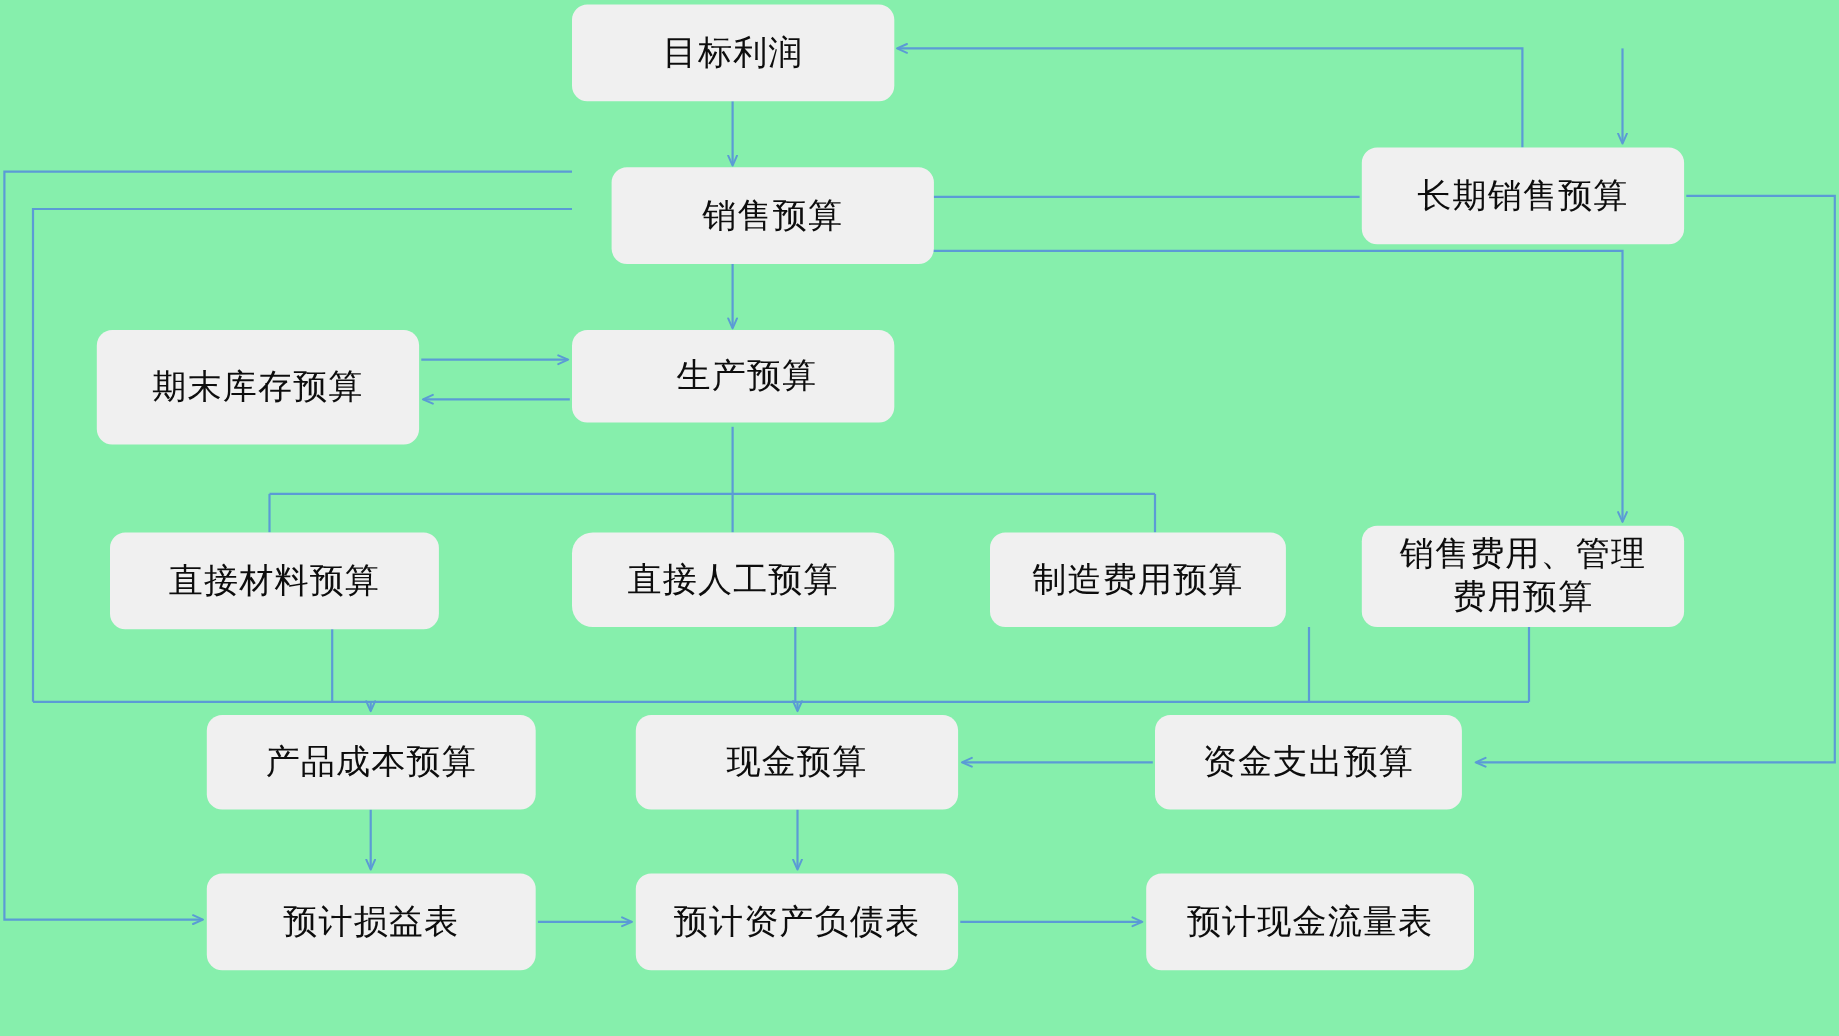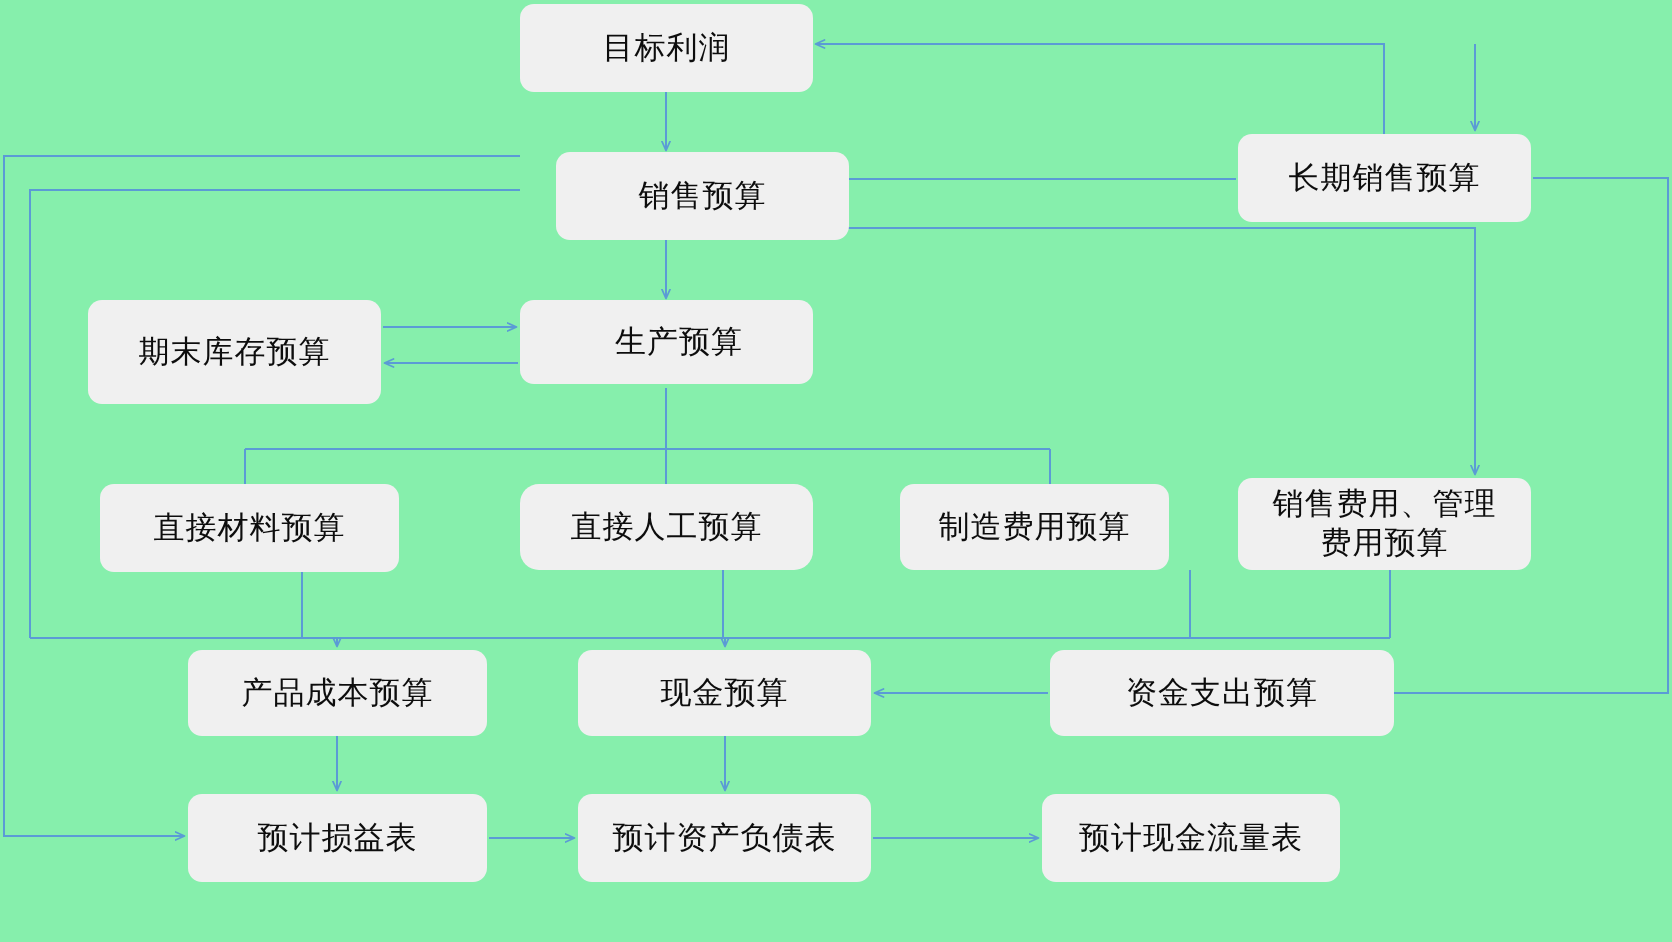--- a/index.html
+++ b/index.html
@@ -131,21 +131,21 @@
   <div class="node two-line" style="left:1238px;top:478px;width:293px;height:92px;">
     <span class="node-label">销售费用、管理
 费用预算</span>
   </div>
   <div class="node" style="left:188px;top:650px;width:299px;height:86px;">
     <span class="node-label">产品成本预算</span>
   </div>
   <div class="node" style="left:578px;top:650px;width:293px;height:86px;">
     <span class="node-label">现金预算</span>
   </div>
-  <div class="node" style="left:1050px;top:650px;width:344px;height:86px;text-align:center;">
+  <div class="node" style="left:1050px;top:650px;width:279px;height:86px;text-align:center;">
     <span class="node-label">资金支出预算</span>
   </div>
   <div class="node" style="left:188px;top:794px;width:299px;height:88px;">
     <span class="node-label">预计损益表</span>
   </div>
   <div class="node" style="left:578px;top:794px;width:293px;height:88px;">
     <span class="node-label">预计资产负债表</span>
   </div>
   <div class="node" style="left:1042px;top:794px;width:298px;height:88px;">
     <span class="node-label">预计现金流量表</span>

